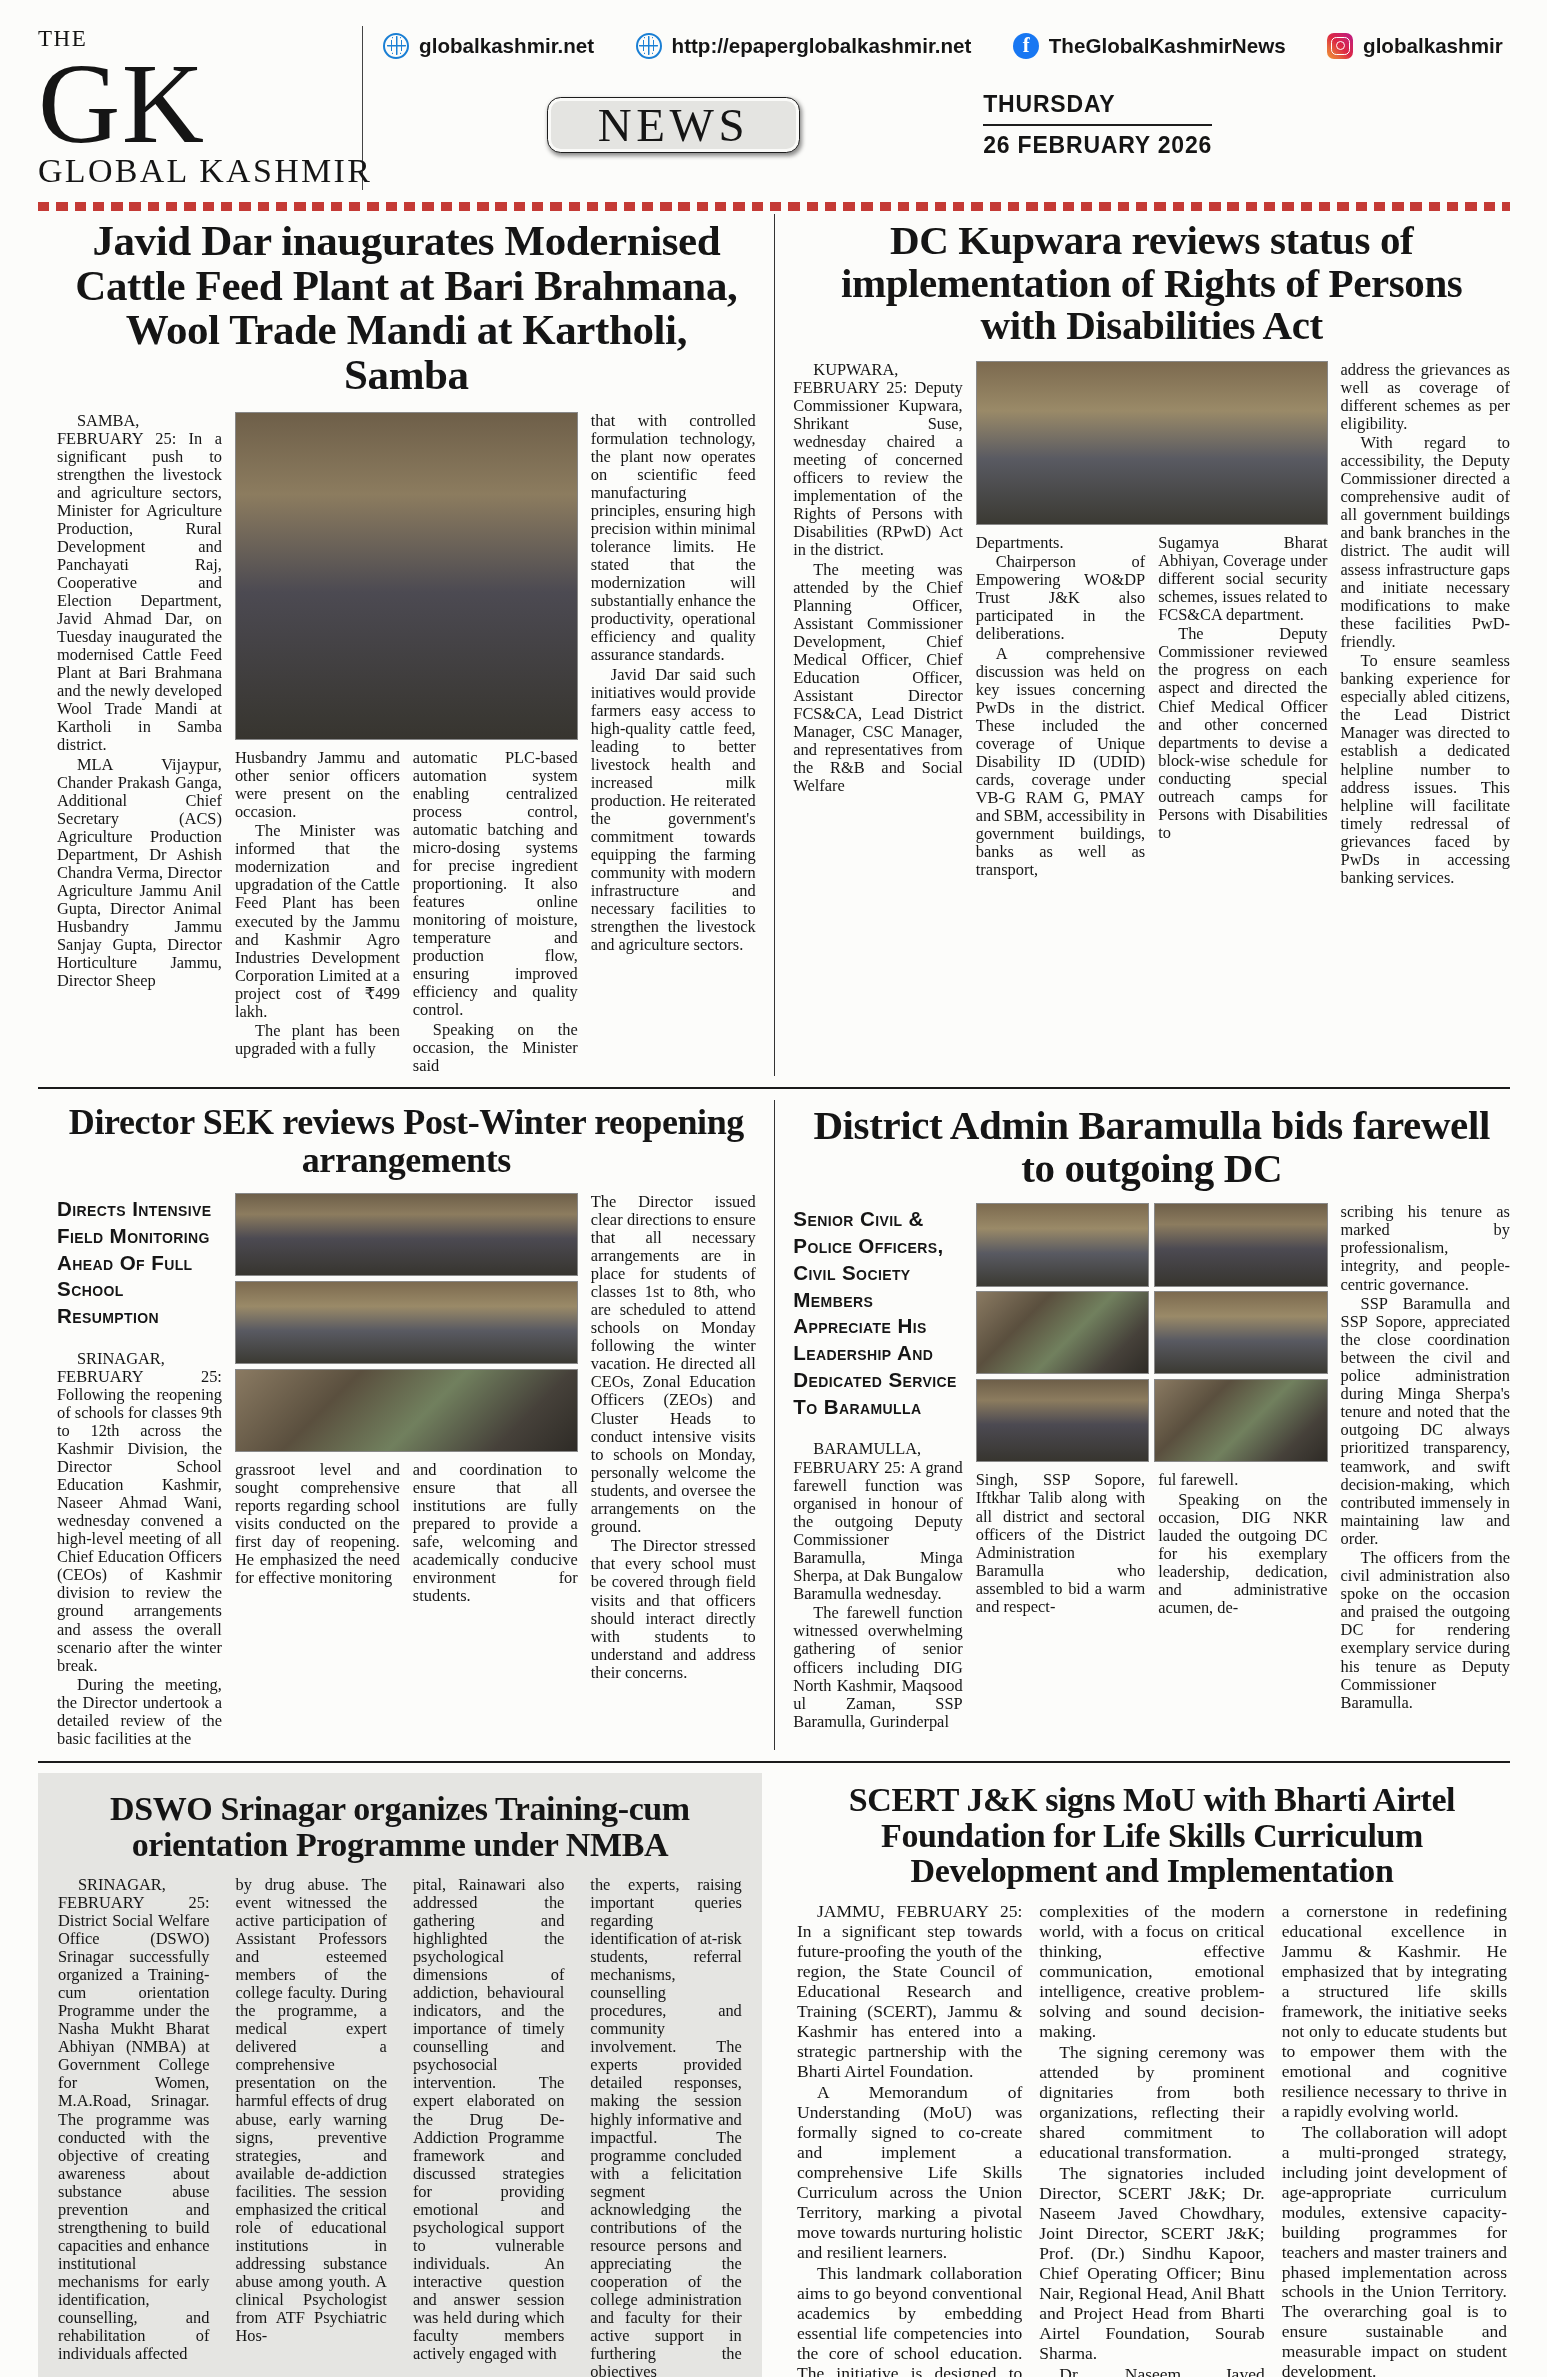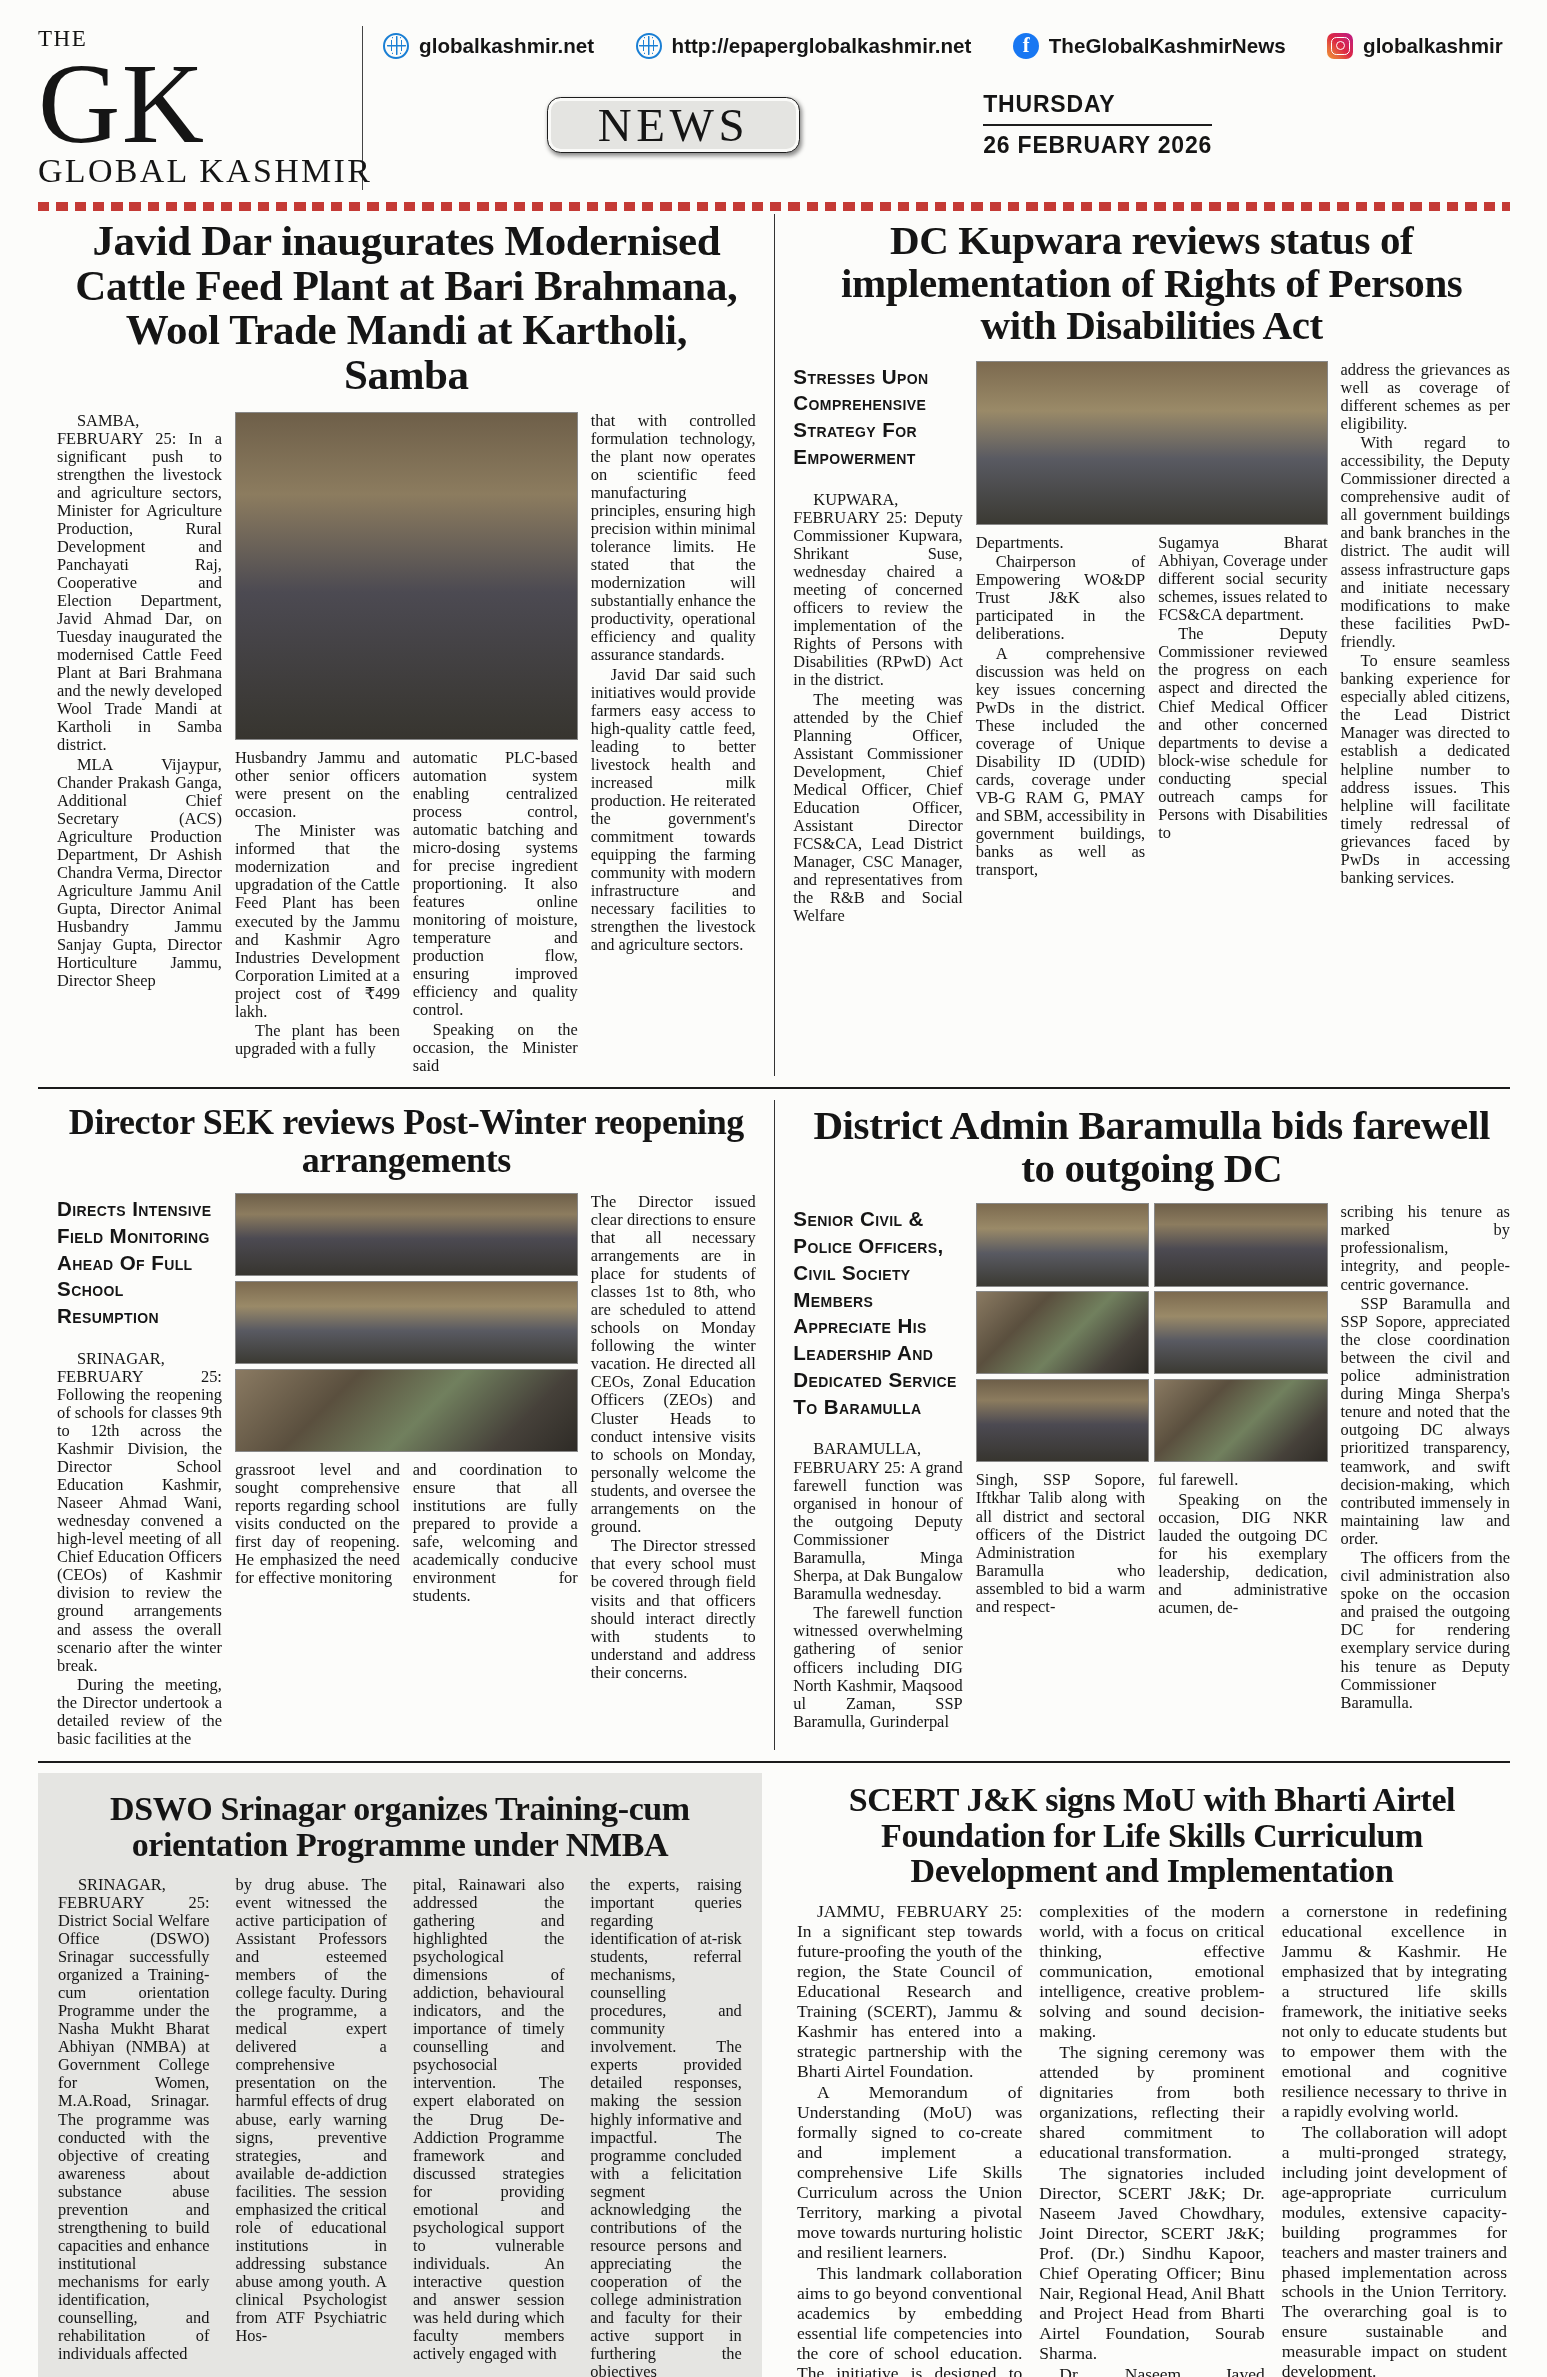--- a/index.html
+++ b/index.html
@@ -155,21 +155,20 @@
             <p>that with controlled formulation technology, the plant now operates on scientific feed manufacturing principles, ensuring high precision within minimal tolerance limits. He stated that the modernization will substantially enhance the productivity, operational efficiency and quality assurance standards.</p>
             <p>Javid Dar said such initiatives would provide farmers easy access to high-quality cattle feed, leading to better livestock health and increased milk production. He reiterated the government's commitment towards equipping the farming community with modern infrastructure and necessary facilities to strengthen the livestock and agriculture sectors.</p>
           </div>
       </div>
     </article>
 
     <article class="half-r">
       <h1 class="headline hl-l">DC Kupwara reviews status of implementation of Rights of Persons with Disabilities Act</h1>
       <div class="art-grid">
         <div class="col c1">
-          <div class="kicker">Stresses Upon Comprehensive Strategy For Empowerment</div>
           <div class="col">
               <p>KUPWARA, FEBRUARY 25: Deputy Commissioner Kupwara, Shrikant Suse, wednesday chaired a meeting of concerned officers to review the implementation of the Rights of Persons with Disabilities (RPwD) Act in the district.</p>
               <p>The meeting was attended by the Chief Planning Officer, Assistant Commissioner Development, Chief Medical Officer, Chief Education Officer, Assistant Director FCS&amp;CA, Lead District Manager, CSC Manager, and representatives from the R&amp;B and Social Welfare</p>
             </div>
         </div>
         <div class="ph photo hall" style="height:164px"></div>
         <div class="col c2 cont">
             <p>Departments.</p>
             <p>Chairperson of Empowering WO&amp;DP Trust J&amp;K also participated in the deliberations.</p>
             <p>A comprehensive discussion was held on key issues concerning PwDs in the district. These included the coverage of Unique Disability ID (UDID) cards, coverage under VB-G RAM G, PMAY and SBM, accessibility in government buildings, banks as well as transport,</p>

